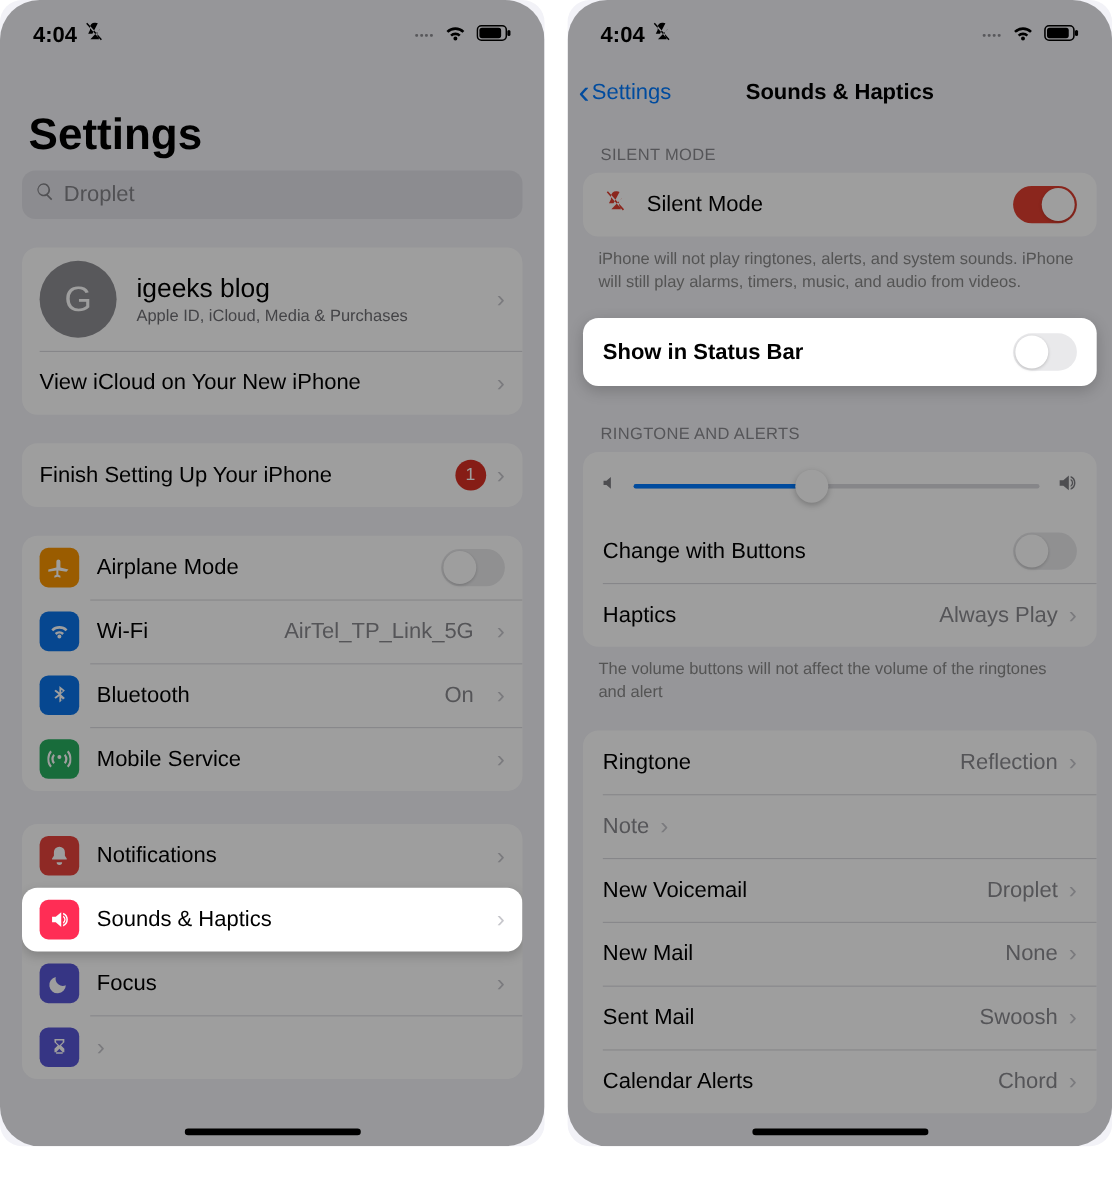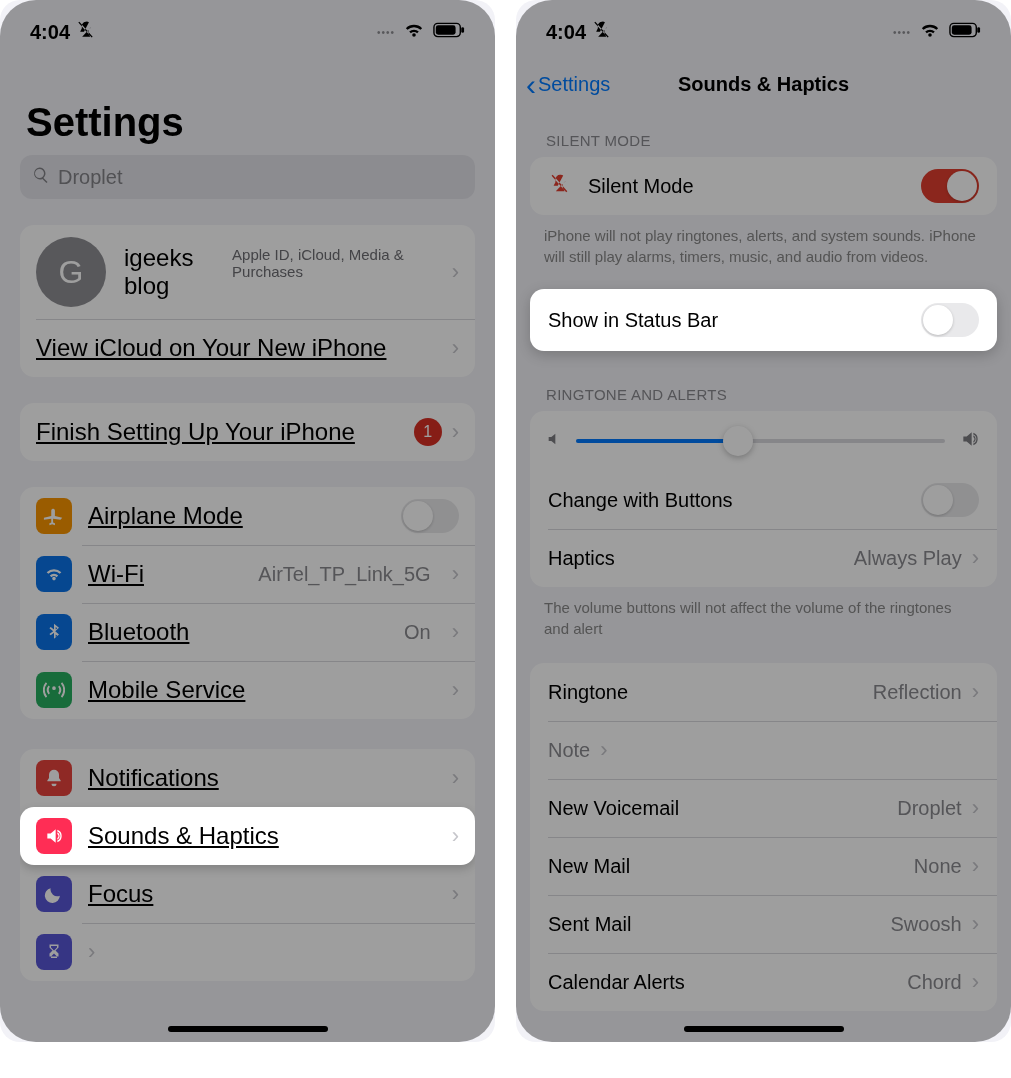--- a/index.html
+++ b/index.html
@@ -42,22 +42,22 @@
   .group { background:#fff; border-radius:14px; margin-top:26px; overflow:hidden;}
   .row {
     display:flex; align-items:center; min-height:58px; padding:0 16px;
     position:relative; font-size:20px; color:#000;
   }
   .row + .row::before {
     content:""; position:absolute; left:62px; right:0; top:0; height:1px; background:#d9d9de;
   }
   .row.no-indent + .row::before, .row.no-indent::before{ left:16px;}
   .row.tall { min-height:90px; padding-top:12px; padding-bottom:12px;}
-  .row .main { flex:1; display:flex; }
-  .row .label { font-size:24px;text-decoration:underline; }
+  .row .main { flex:1; display:flex; flex-direction:column; }
+  .row .label { font-size:20px; }
   .row .sub { font-size:15px; color:#6e6e73; margin-top:2px;}
   .row .value { color:#8a8a8f; font-size:20px; margin-right:21px;}
   .chevron { color:#c6c6cb; font-size:22px;}
   .app-icon {
     width:36px; height:36px; border-radius:8px; margin-right:16px;
     display:flex; align-items:center; justify-content:center; color:#fff; flex-shrink:0;
   }
   .avatar {
     width:70px; height:70px; border-radius:35px; background:#8e8e93;
     color:#fff; font-size:32px; font-weight:500;
@@ -100,21 +100,21 @@
   .slider-track { flex:1; height:4px; background:#d9d9de; border-radius:2px; position:relative;}
   .slider-fill { position:absolute; left:0; top:0; height:4px; background:#007aff; border-radius:2px;}
   .slider-thumb { position:absolute; top:-13px; width:30px; height:30px; background:#fff; border-radius:15px; box-shadow:0 2px 6px rgba(0,0,0,0.25);}
   .group2 { background:#fff; border-radius:14px; margin:0 14px; overflow:hidden;}
   .row2 { display:flex; align-items:center; min-height:58px; padding:0 18px; position:relative; font-size:20px;}
   .row2 + .row2::before { content:""; position:absolute; left:18px; right:0; top:0; height:1px; background:#d9d9de;}
   .row2 .main{flex:1;}
   .row2 .value { color:#8a8a8f; margin-right:10px;}
   .highlight2 {
     position:relative; z-index:10; background:#fff; border-radius:14px;
-    box-shadow: 0 4px 14px rgba(0,0,0,0.2); margin:0 14px;
+    box-shadow: 0 4px 14px rgba(0,0,0,0.2); margin:0 14px;font-weight:bold;
   }
 </style>
 </head>
 <body>
 
 <div class="phone">
   <div class="dim-overlay"></div>
 
   <div class="status-bar">
     <div class="status-left">

